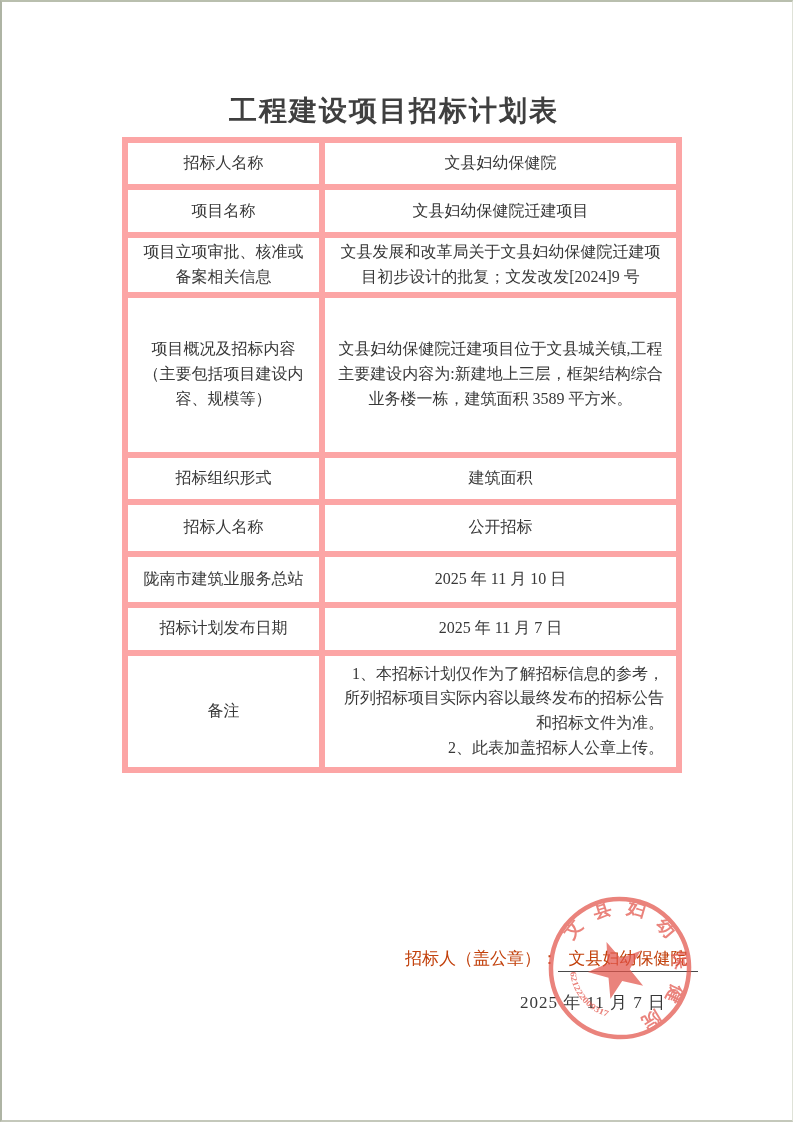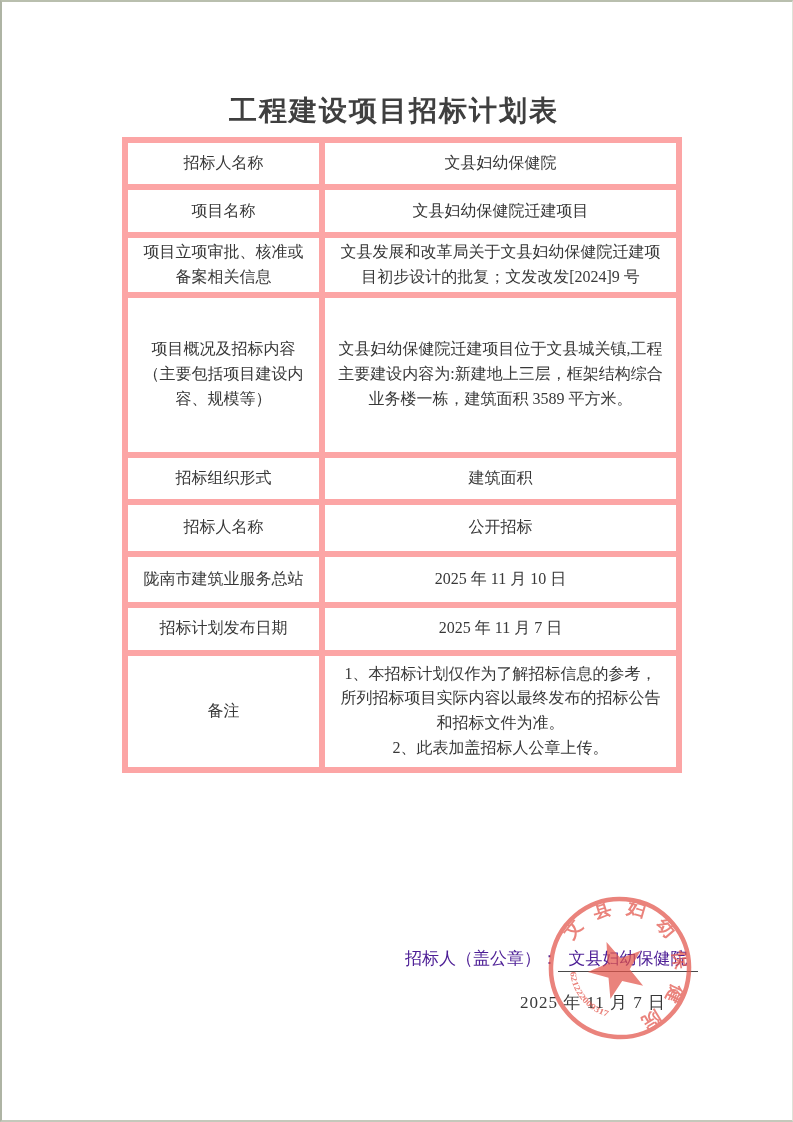--- a/index.html
+++ b/index.html
@@ -44,30 +44,30 @@
     line-height:1.55;
   }
   .plan-table td.label{
     width:175px;
     text-align:center;
   }
   .plan-table td.value{
     text-align:center;
   }
   .plan-table td.value.left{
-    text-align:center;
+    text-align:right;
     white-space:pre-line;
     padding:6px 12px;
     margin-left:40px;
   }
   .footer-sign{
     position:absolute;
     left:405px;top:947px;
     font-size:17px;
-    color:#4c1d95;
+    color:#c2410c;
     white-space:nowrap;
   }
   .signer-name{
     display:inline-block;
     min-width:132px;
     text-align:center;
     border-bottom:1px solid #4a4a4a;
     padding:0 4px 1px 4px;
   }
   .footer-date{

